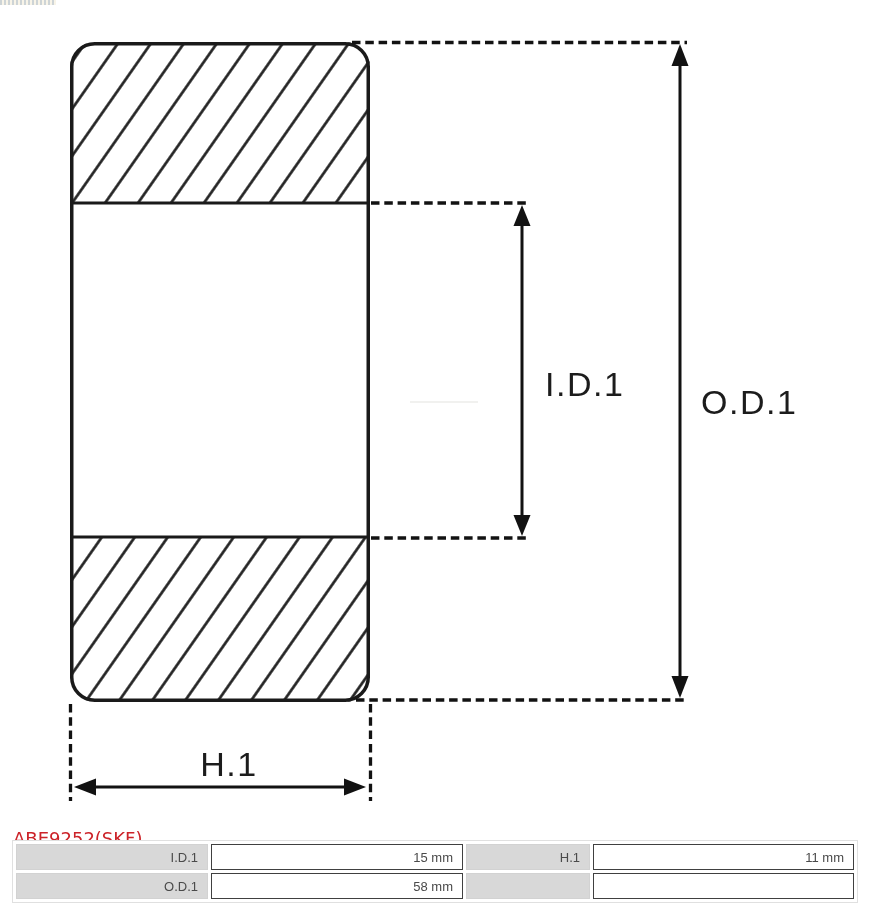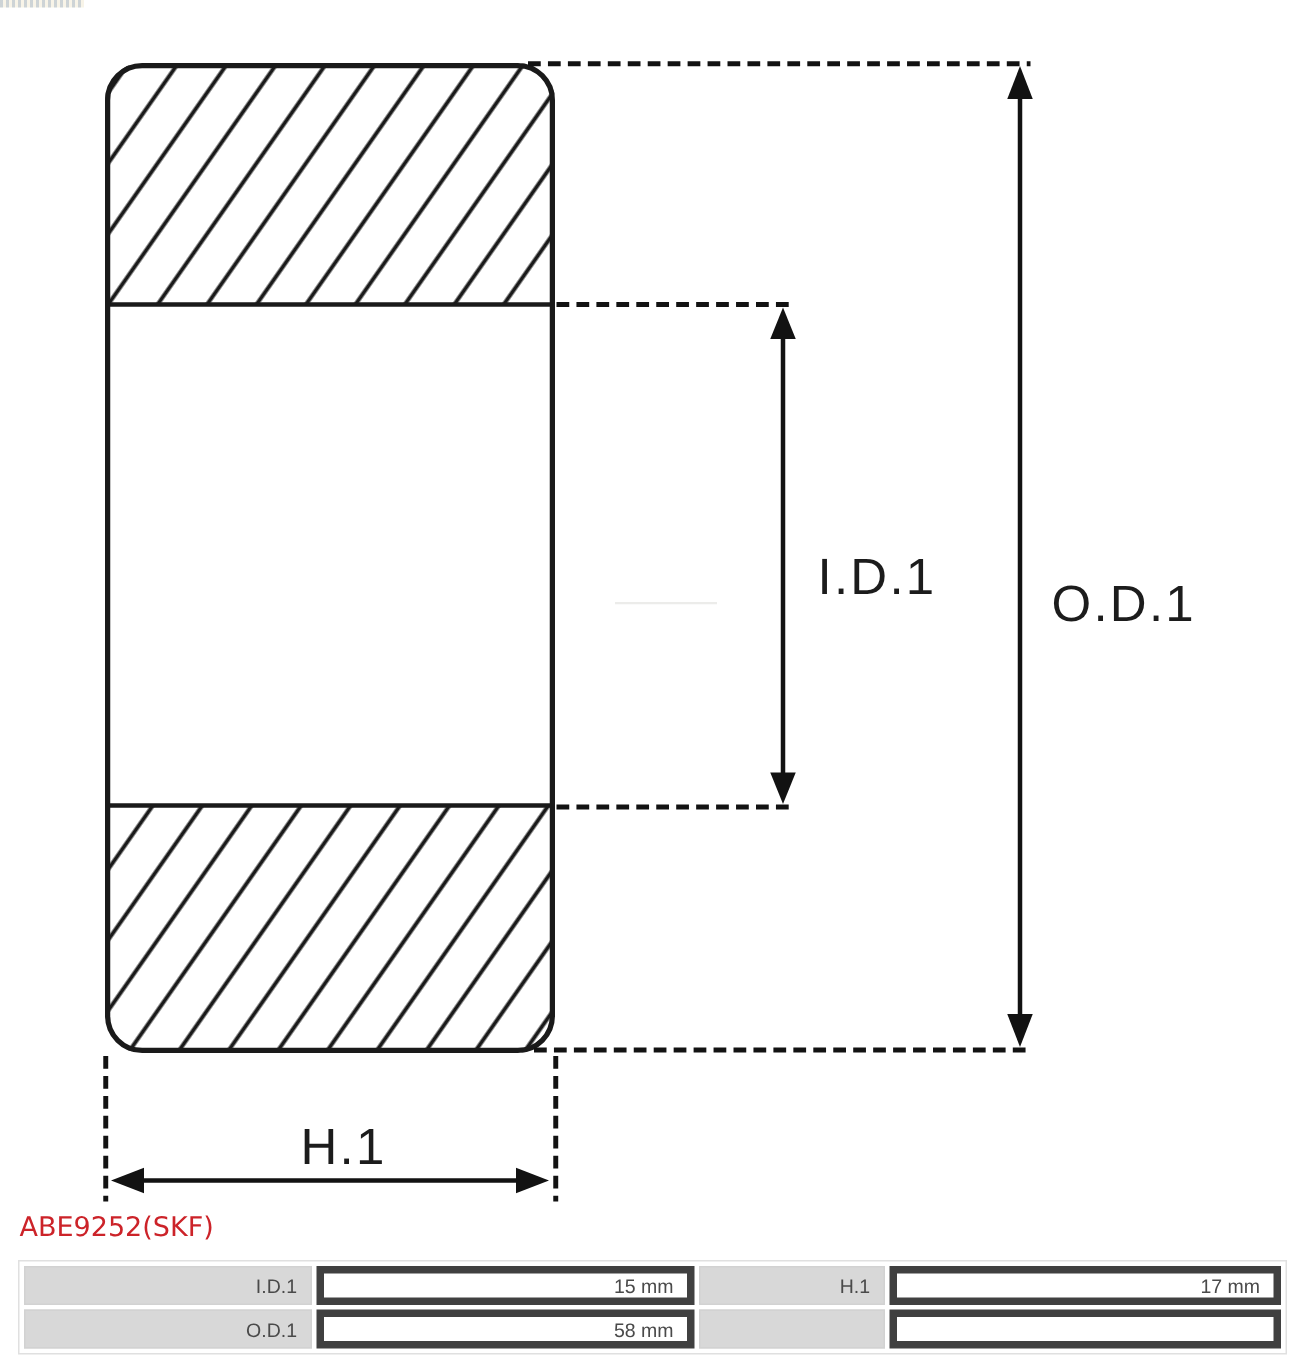--- a/index.html
+++ b/index.html
@@ -23,21 +23,21 @@
   .arrow-line{stroke:#121212;stroke-width:3;}
   .arrow-head{fill:#121212;stroke:none;}
   .dim-label{
     font-family:"Liberation Sans",sans-serif;
     font-weight:300;
     font-size:34px;
     letter-spacing:1.5px;
     fill:#1c1c1c;
   }
   .part-code{
-    position:absolute;left:13px;top:808px;
+    position:absolute;left:13px;top:828px;
     font-family:"DejaVu Sans","Liberation Sans",sans-serif;
     font-size:18px;line-height:22px;
     color:#cc2329;
     cursor:pointer;
   }
   .spec-table{
     position:absolute;left:12px;top:840px;width:846px;
     border:1px solid #e0e0e0;
     background:#ffffff;
     box-sizing:border-box;
@@ -52,21 +52,21 @@
     height:26px;
     font-size:13px;
     color:#4a4a4a;
     text-align:right;
     padding:0 9px;
     box-sizing:border-box;
     overflow:hidden;
     white-space:nowrap;
   }
   td.lbl{background:#d8d8d8;border:1px solid #d2d2d2;}
-  td.val{background:#ffffff;border:5px solid #404040;}
+  td.val{background:#ffffff;border:1px solid #404040;}
 </style>
 </head>
 <body>
 
 <div class="page">
 
   <div class="img-fragment"></div>
 
   <svg class="diagram" width="871" height="812" viewBox="0 0 871 812" xmlns="http://www.w3.org/2000/svg">
     <defs>
@@ -129,21 +129,21 @@
         <col style="width:192px">
           <col style="width:252px">
           <col style="width:124px">
           <col>
       </colgroup>
       <tbody>
         <tr>
           <td class="lbl">I.D.1</td>
           <td class="val">15 mm</td>
           <td class="lbl">H.1</td>
-          <td class="val">17 mm</td>
+          <td class="val">11 mm</td>
         </tr>
         <tr>
           <td class="lbl">O.D.1</td>
           <td class="val">58 mm</td>
           <td class="lbl"></td>
           <td class="val"></td>
         </tr>
       </tbody>
     </table>
   </div>

